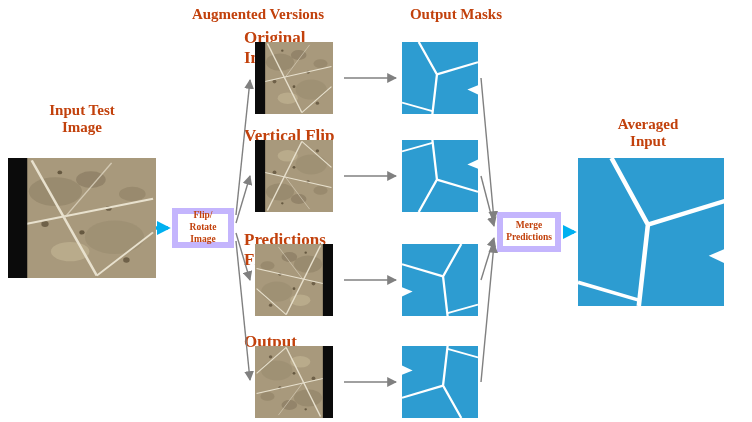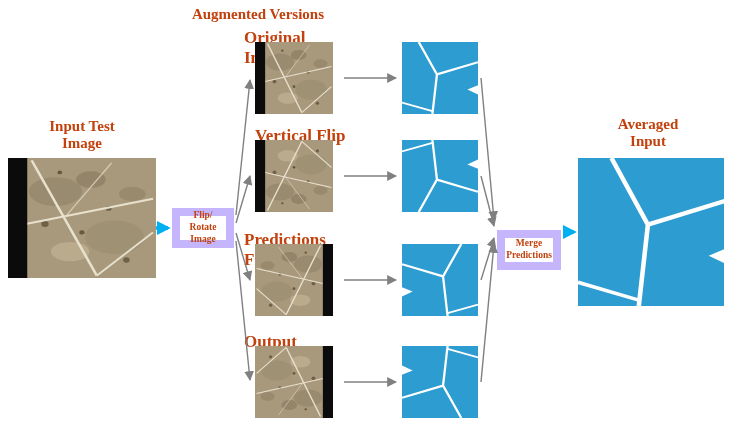--- a/index.html
+++ b/index.html
@@ -6,21 +6,21 @@
   #stage{
     position:relative;width:724px;height:422px;background:#ffffff;
     font-family:Liberation Serif, serif;color:#c2410c;overflow:hidden;
   }
   .abs{position:absolute;}
   .hdr{font-size:15px;font-weight:bold;text-align:center;}
   .side-lbl{font-size:15px;font-weight:bold;text-align:center;line-height:1.15;}
   .sm-lbl{font-size:17px;font-weight:bold;}
   .imgbox{display:block;}
   .procbox{
-    border:8px solid #c4b5fd;background:#fff;
+    border:6px solid #c4b5fd;background:#fff;
     display:flex;align-items:center;justify-content:center;text-align:center;
     font-size:9.5px;font-weight:bold;line-height:1.25;padding:1px;box-sizing:border-box;
   }
   .vflip{transform:scaleY(-1);}
   .hflip{transform:scaleX(-1);}
   .rot180{transform:rotate(180deg);}
   #arrows{position:absolute;left:0;top:0;pointer-events:none;}
 </style>
 </head>
 <body>
@@ -51,36 +51,37 @@
         <rect width="100" height="100" fill="#2D9CD1"></rect>
         <path d="M22,0 L46,45 L40,100" stroke="#ffffff" stroke-width="3" fill="none"></path>
         <path d="M46,45 L100,28" stroke="#ffffff" stroke-width="3" fill="none"></path>
         <path d="M0,84 L40,96" stroke="#ffffff" stroke-width="2.4" fill="none"></path>
         <path d="M100,60 L86,66 L100,73 Z" fill="#ffffff"></path>
       </g>
     </defs>
   </svg>
 
   <div class="abs hdr" style="left:150px;top:6px;width:216px;">Augmented Versions</div>
+  <div class="abs hdr" style="left:395px;top:6px;width:122px;">Output Masks</div>
 
-  <div class="abs side-lbl" style="left:32px;top:118px;width:100px;">Input Test Image</div>
+  <div class="abs side-lbl" style="left:32px;top:102px;width:100px;">Input Test Image</div>
   <svg class="abs imgbox" style="left:8px;top:158px;" width="148" height="120" viewBox="0 0 100 100" preserveAspectRatio="none">
       <use href="#satart"></use>
     </svg>
 
   <div class="abs procbox" style="left:172px;top:208px;width:62px;height:40px;">
     <span>Flip/ Rotate Image</span>
   </div>
 
   <div class="abs sm-lbl" style="left:244px;top:28px;width:100px;">Original Input</div>
   <svg class="abs imgbox" style="left:255px;top:42px;" width="78" height="72" viewBox="0 0 100 100" preserveAspectRatio="none">
       <use href="#satart"></use>
     </svg>
 
-  <div class="abs sm-lbl" style="left:255px;top:126px;width:100px;">Vertical Flip</div>
+  <div class="abs sm-lbl" style="left:244px;top:126px;width:100px;">Vertical Flip</div>
   <svg class="abs imgbox vflip" style="left:255px;top:140px;" width="78" height="72" viewBox="0 0 100 100" preserveAspectRatio="none">
       <use href="#satart"></use>
     </svg>
 
   <div class="abs sm-lbl" style="left:244px;top:230px;width:100px;">Predictions Flip</div>
   <svg class="abs imgbox hflip" style="left:255px;top:244px;" width="78" height="72" viewBox="0 0 100 100" preserveAspectRatio="none">
       <use href="#satart"></use>
     </svg>
 
   <div class="abs sm-lbl" style="left:244px;top:332px;width:100px;">Output</div>
@@ -94,21 +95,21 @@
   <svg class="abs imgbox vflip" style="left:402px;top:140px;" width="76" height="72" viewBox="0 0 100 100" preserveAspectRatio="none">
       <use href="#maskart"></use>
     </svg>
   <svg class="abs imgbox hflip" style="left:402px;top:244px;" width="76" height="72" viewBox="0 0 100 100" preserveAspectRatio="none">
       <use href="#maskart"></use>
     </svg>
   <svg class="abs imgbox rot180" style="left:402px;top:346px;" width="76" height="72" viewBox="0 0 100 100" preserveAspectRatio="none">
       <use href="#maskart"></use>
     </svg>
 
-  <div class="abs procbox" style="left:497px;top:212px;width:64px;height:40px;margin-top:18px;">
+  <div class="abs procbox" style="left:497px;top:212px;width:64px;height:40px;">
     <span>Merge Predictions</span>
   </div>
 
   <div class="abs side-lbl" style="left:598px;top:116px;width:100px;">Averaged Input</div>
   <svg class="abs imgbox" style="left:578px;top:158px;" width="152" height="148" viewBox="0 0 100 100" preserveAspectRatio="none">
       <use href="#maskart"></use>
     </svg>
 
   <svg id="arrows" width="752" height="422">
     <defs>

